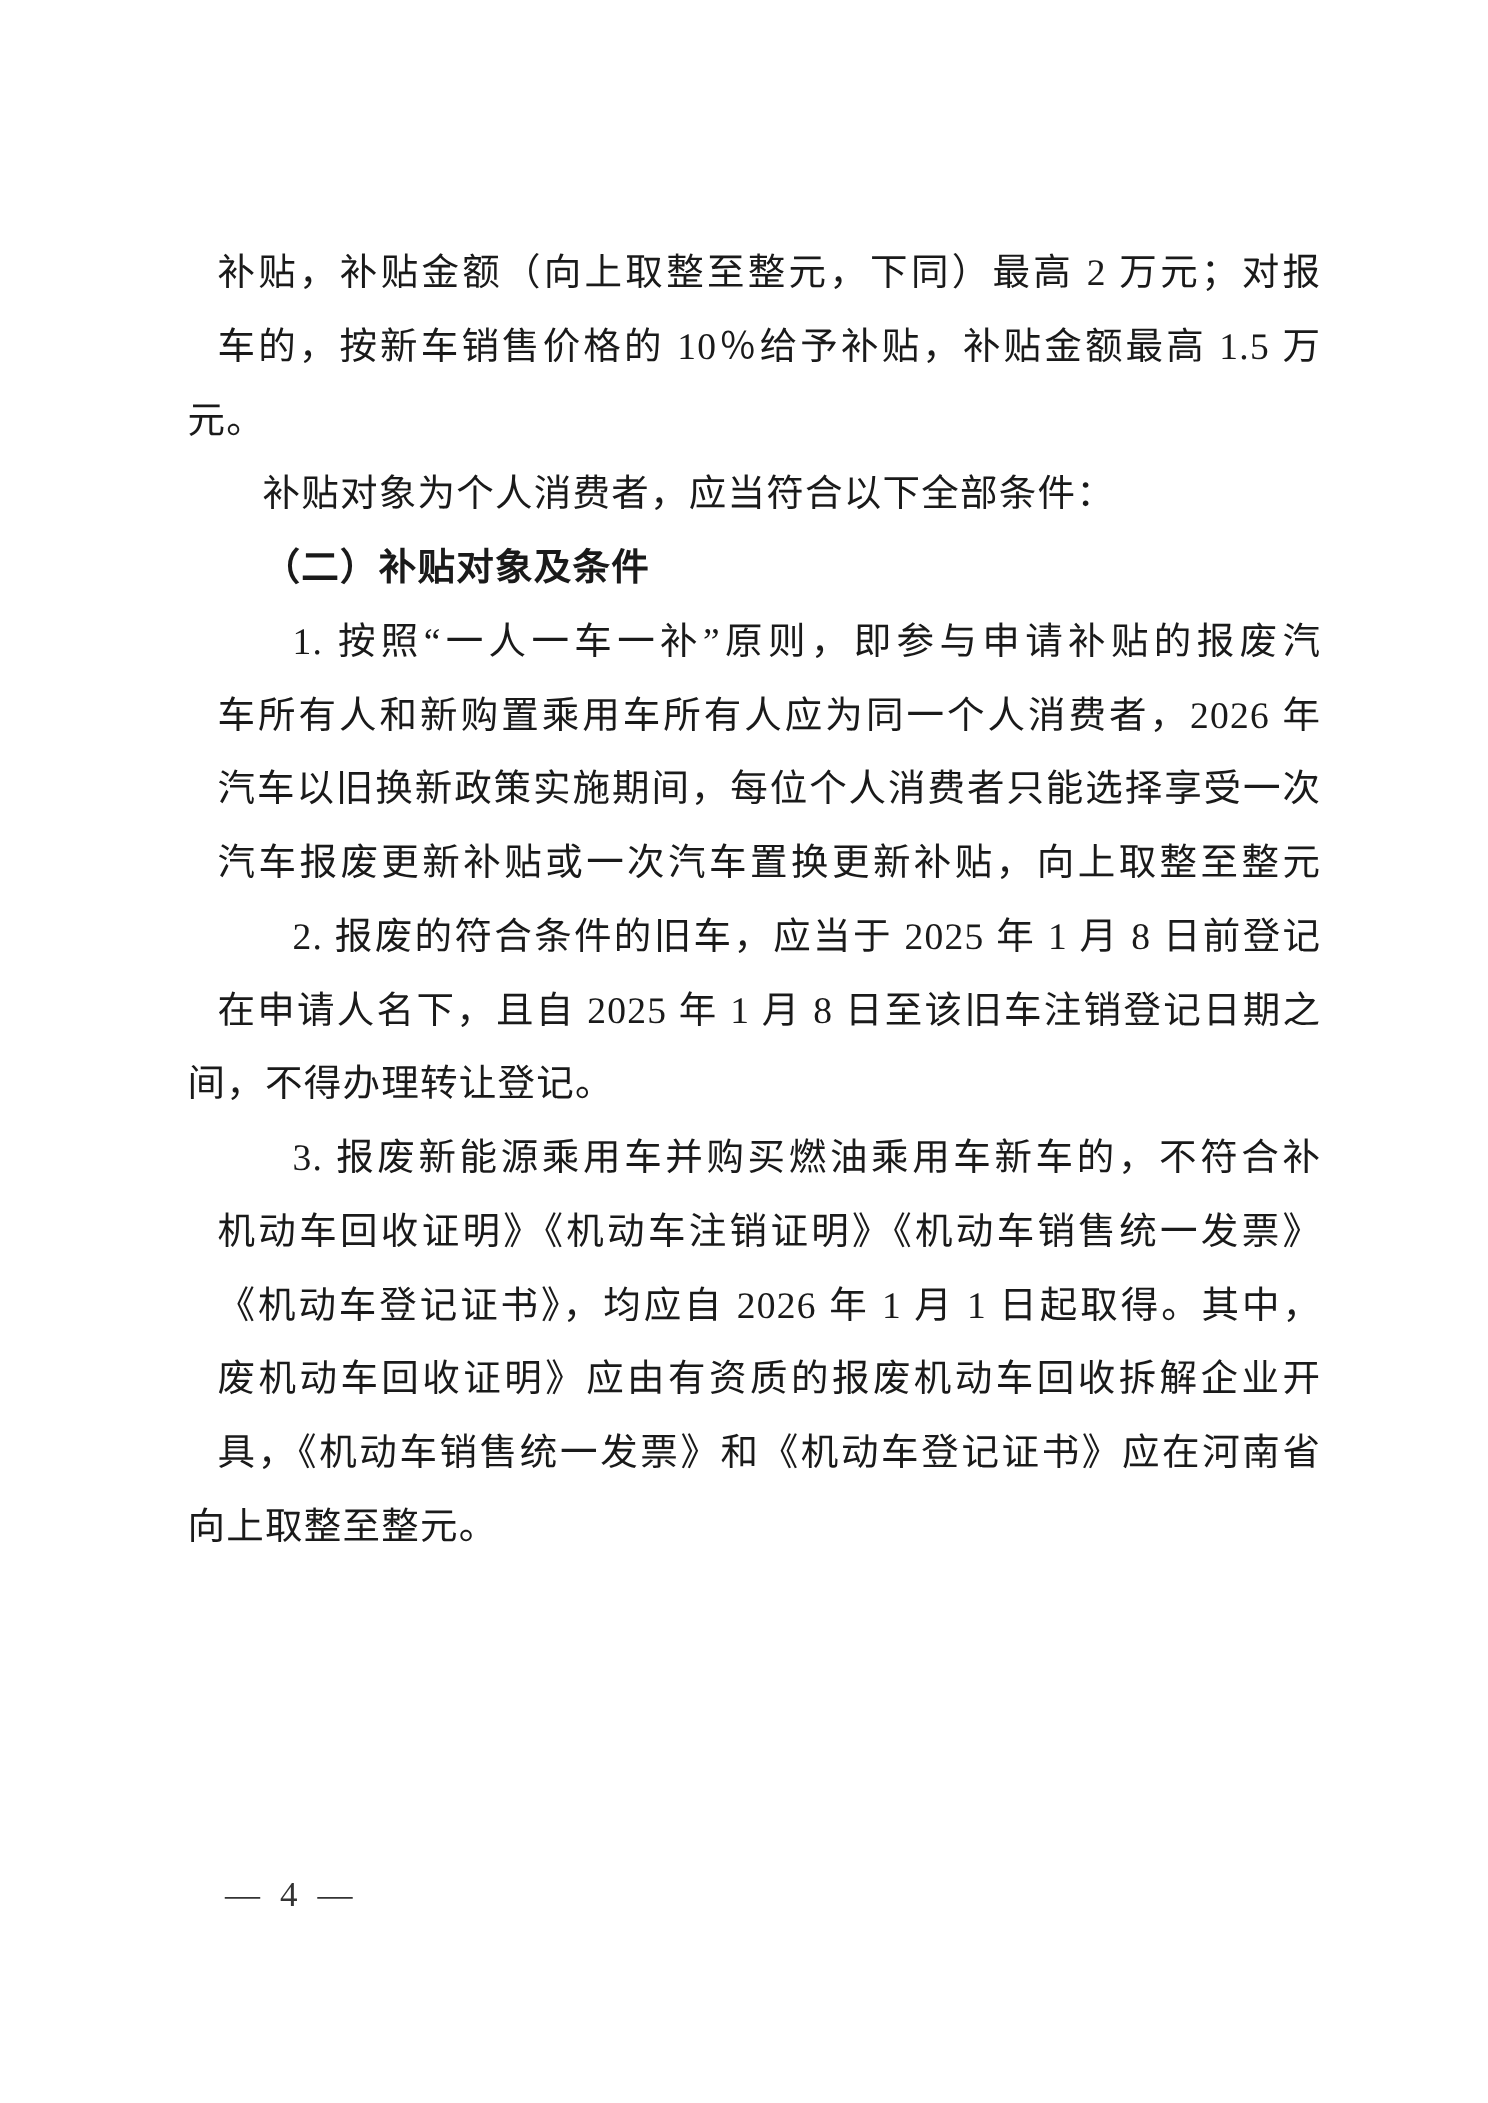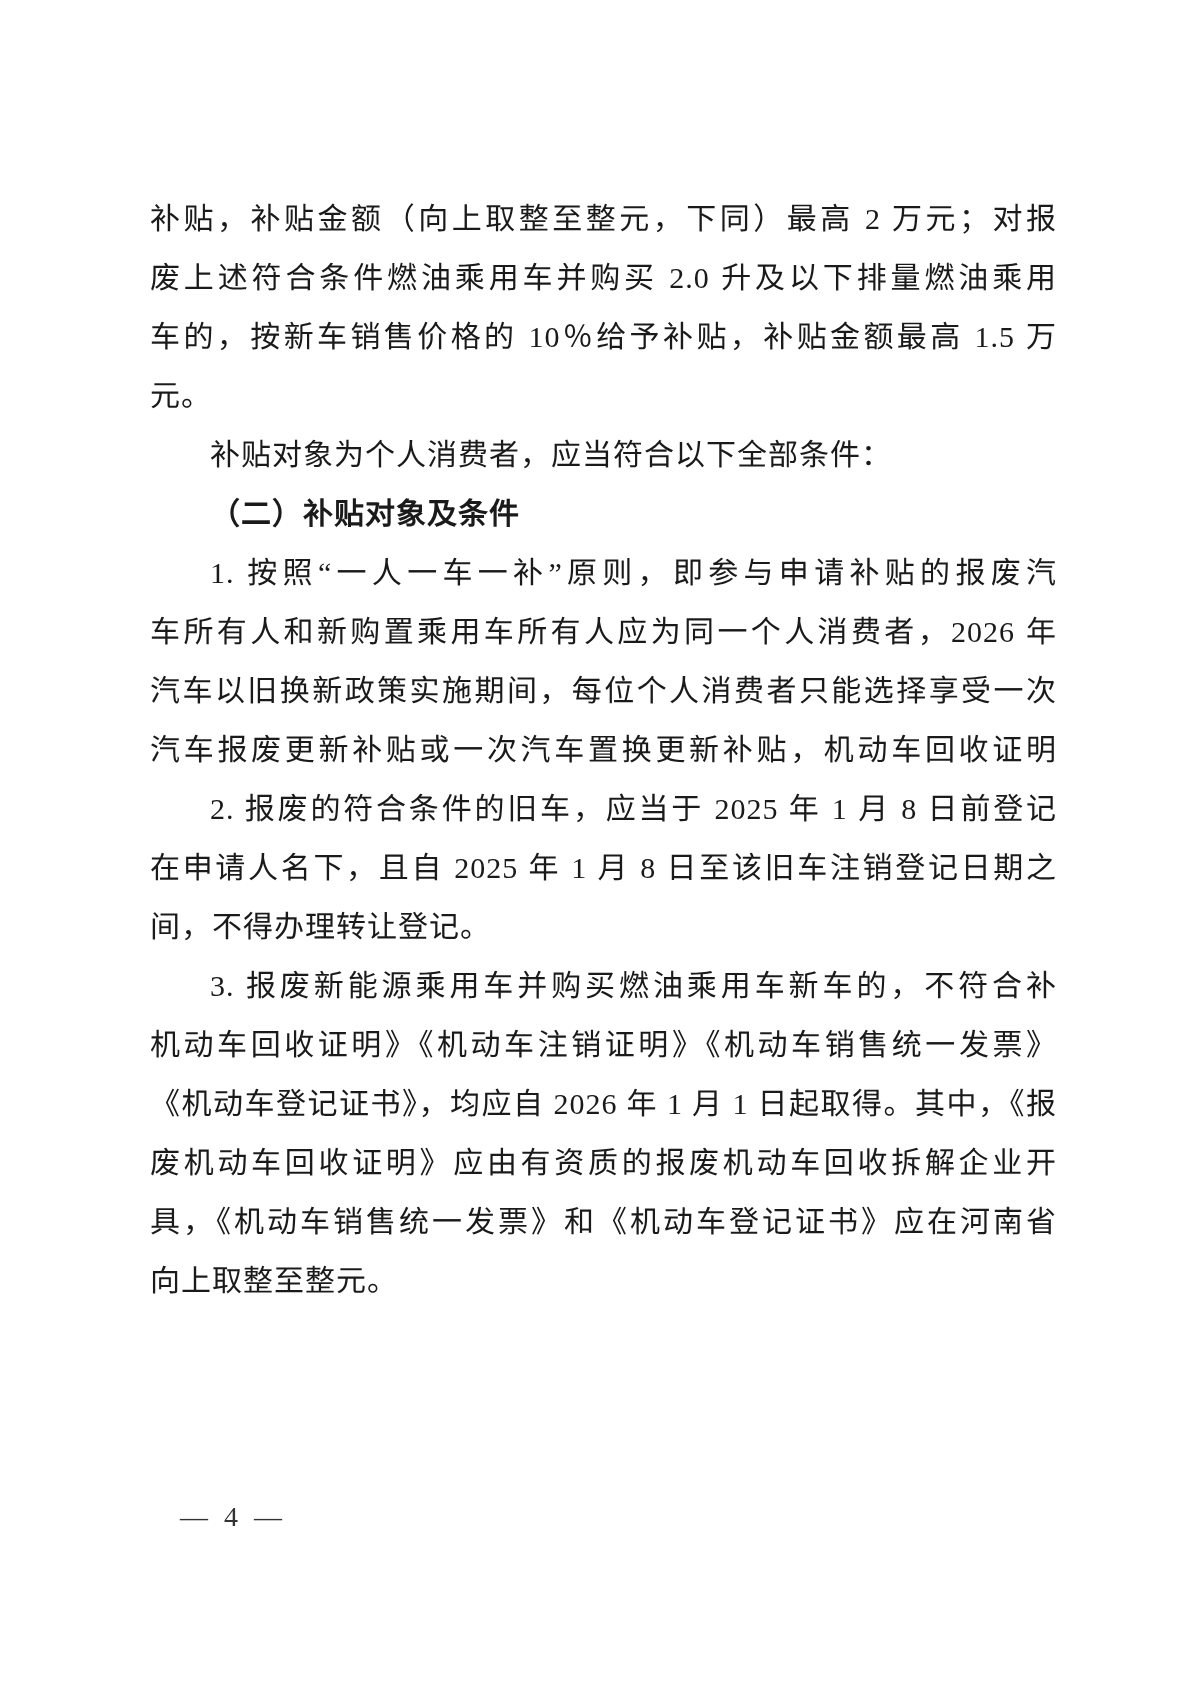--- a/index.html
+++ b/index.html
@@ -29,20 +29,21 @@
     line-height: 59px;
     height: 59px;
     font-weight: 400;
     color: #1a1a1a;
     letter-spacing: 1px;
     overflow: hidden;
   }
   .line.justify {
     text-align: justify;
     text-align-last: justify;
+    margin-left: 24px;
   }
   .line.indent {
     text-indent: 60px;
   }
   .line.bold {
     font-weight: 700;
   }
   .page-number {
     position: absolute;
     left: 180px;
@@ -52,29 +53,28 @@
     color: #333333;
     word-spacing: 9px;
   }
 </style>
 </head>
 <body>
 
 <div class="page">
   <main class="content" id="body-lines">
       <p class="line justify">补贴，补贴金额（向上取整至整元，下同）最高 2 万元；对报</p>
-      <p class="line justify">废上述符合条件燃油乘用车并购买 2.0 升及以下排量燃油乘用</p>
       <p class="line justify">车的，按新车销售价格的 10％给予补贴，补贴金额最高 1.5 万</p>
       <p class="line">元。</p>
       <p class="line indent">补贴对象为个人消费者，应当符合以下全部条件：</p>
       <p class="line indent bold">（二）补贴对象及条件</p>
       <p class="line indent justify">1. 按照“一人一车一补”原则，即参与申请补贴的报废汽</p>
       <p class="line justify">车所有人和新购置乘用车所有人应为同一个人消费者，2026 年</p>
       <p class="line justify">汽车以旧换新政策实施期间，每位个人消费者只能选择享受一次</p>
-      <p class="line justify">汽车报废更新补贴或一次汽车置换更新补贴，机动车回收证明</p>
+      <p class="line justify">汽车报废更新补贴或一次汽车置换更新补贴，向上取整至整元</p>
       <p class="line indent justify">2. 报废的符合条件的旧车，应当于 2025 年 1 月 8 日前登记</p>
       <p class="line justify">在申请人名下，且自 2025 年 1 月 8 日至该旧车注销登记日期之</p>
       <p class="line">间，不得办理转让登记。</p>
       <p class="line indent justify">3. 报废新能源乘用车并购买燃油乘用车新车的，不符合补</p>
       <p class="line justify">机动车回收证明》《机动车注销证明》《机动车销售统一发票》</p>
       <p class="line justify">《机动车登记证书》，均应自 2026 年 1 月 1 日起取得。其中，《报</p>
       <p class="line justify">废机动车回收证明》应由有资质的报废机动车回收拆解企业开</p>
       <p class="line justify">具，《机动车销售统一发票》和《机动车登记证书》应在河南省</p>
       <p class="line">向上取整至整元。</p>
     </main>

